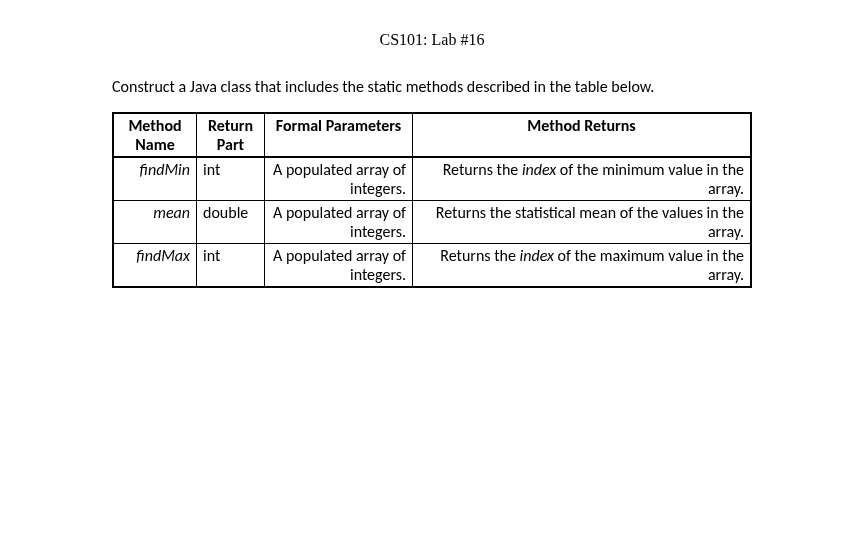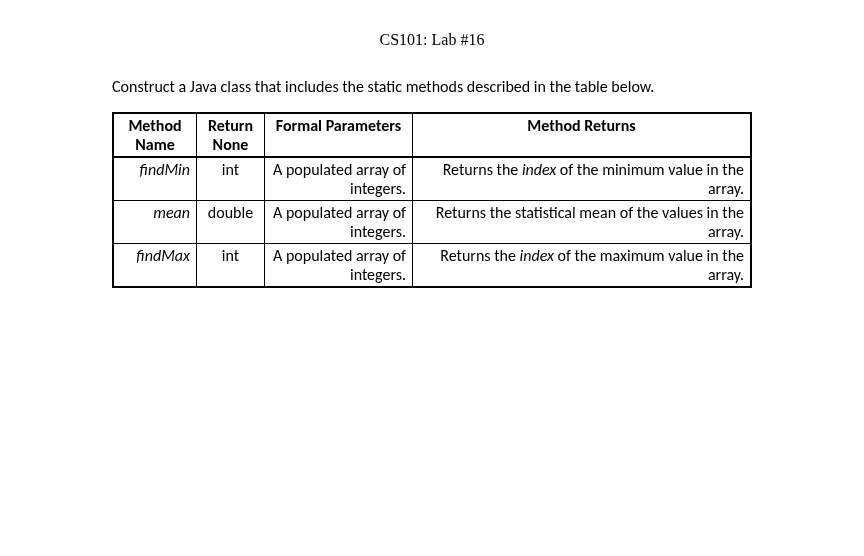--- a/index.html
+++ b/index.html
@@ -42,38 +42,38 @@
     text-align: center;
   }
   thead tr {
     border-bottom: 2.5px solid #000;
   }
   .col-name   { width: 70px;  text-align: center;}
   .col-return { width: 55px;  text-align: center;}
   .col-params { width: 135px; }
   .col-func   { }
   td.method-name { font-style: italic; text-align: right;}
-  td.return-type { text-align: center;}
+  td.return-type { text-align: left;}
   em { }
 </style>
 </head>
 <body>
 
 <div class="page">
   <div class="header">
     <div>CS101: Lab #16</div>
   </div>
 
   <div class="instruction">Construct a Java class that includes the static methods described in the table below.</div>
 
   <table>
     <thead>
       <tr>
         <th class="col-name">Method Name</th>
-        <th class="col-return">Return None</th>
+        <th class="col-return">Return Part</th>
         <th class="col-params">Formal Parameters</th>
         <th class="col-func">Method Returns</th>
       </tr>
     </thead>
     <tbody id="tbody">
     <tr>
           <td class="method-name">findMin</td>
           <td class="return-type">int</td>
           <td>A populated array of integers.</td>
           <td>Returns the <em>index</em> of the minimum value in the array.</td>

